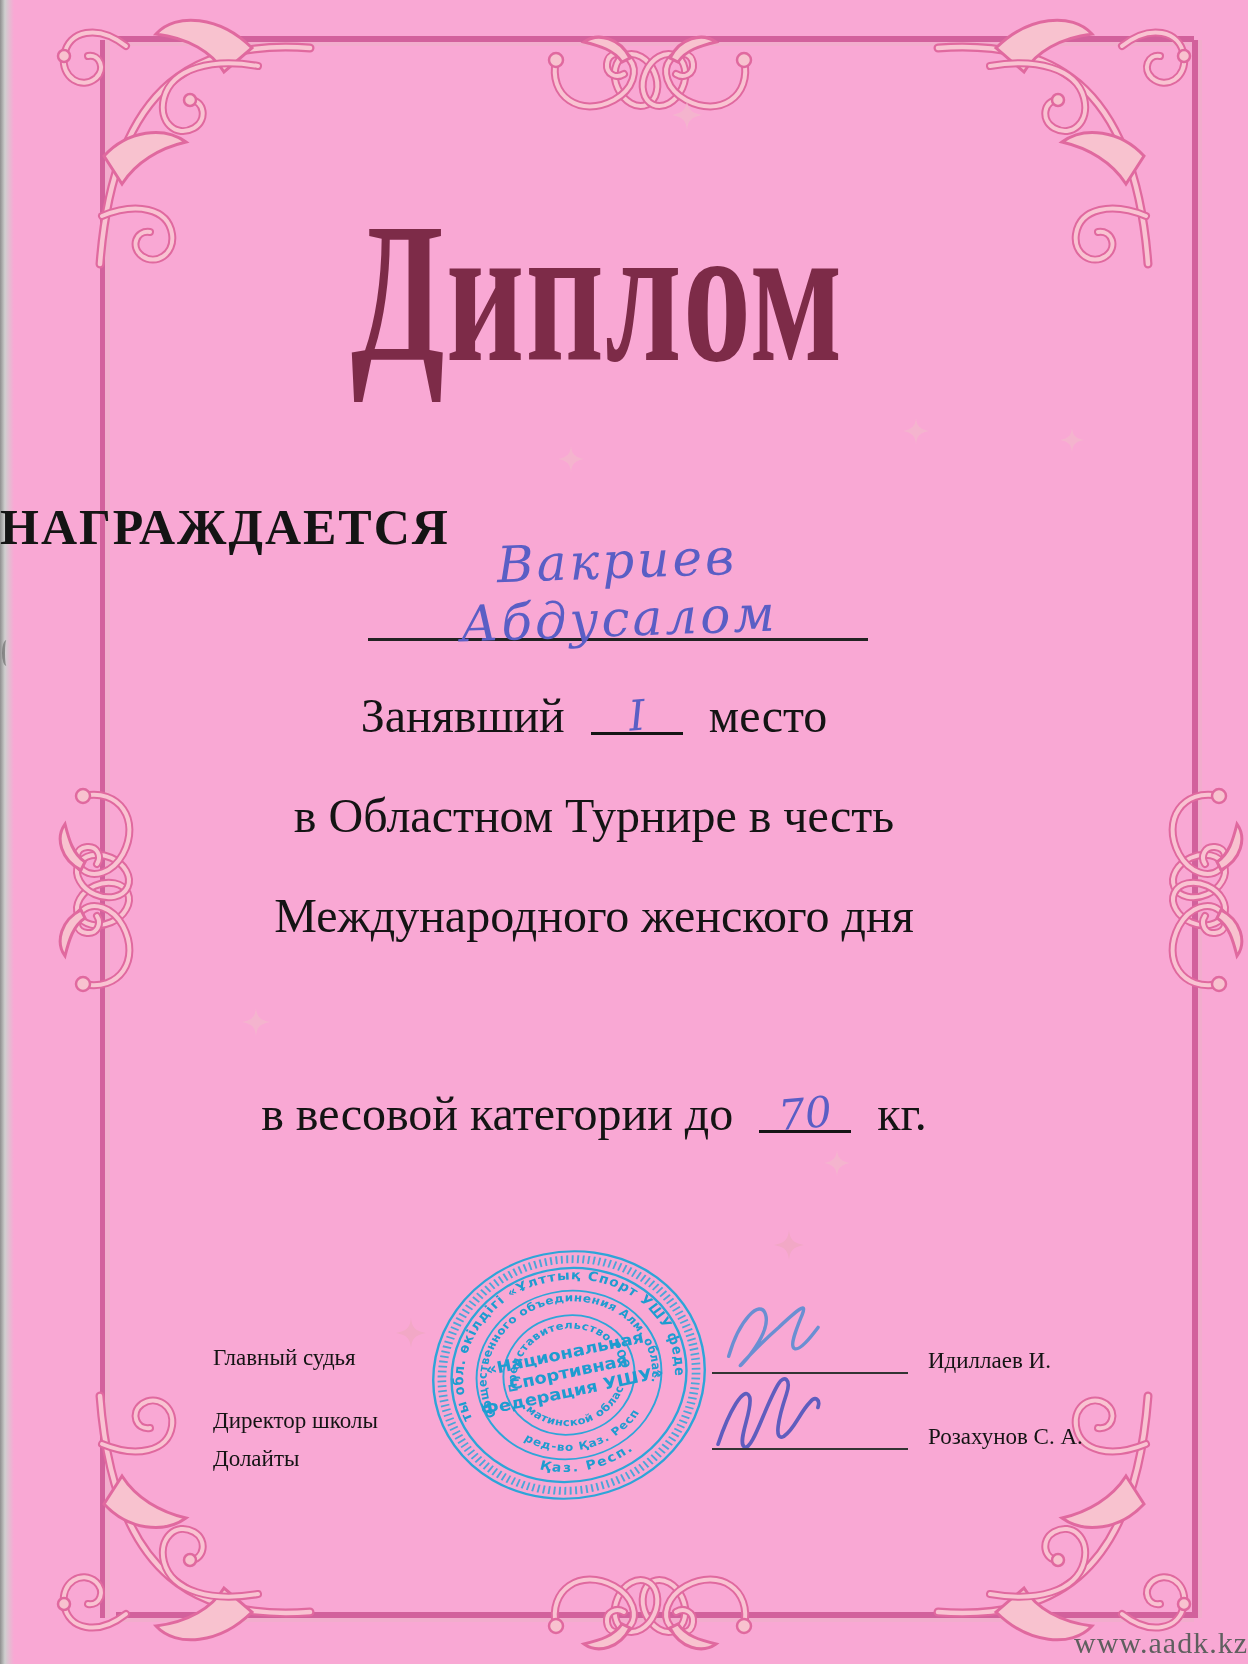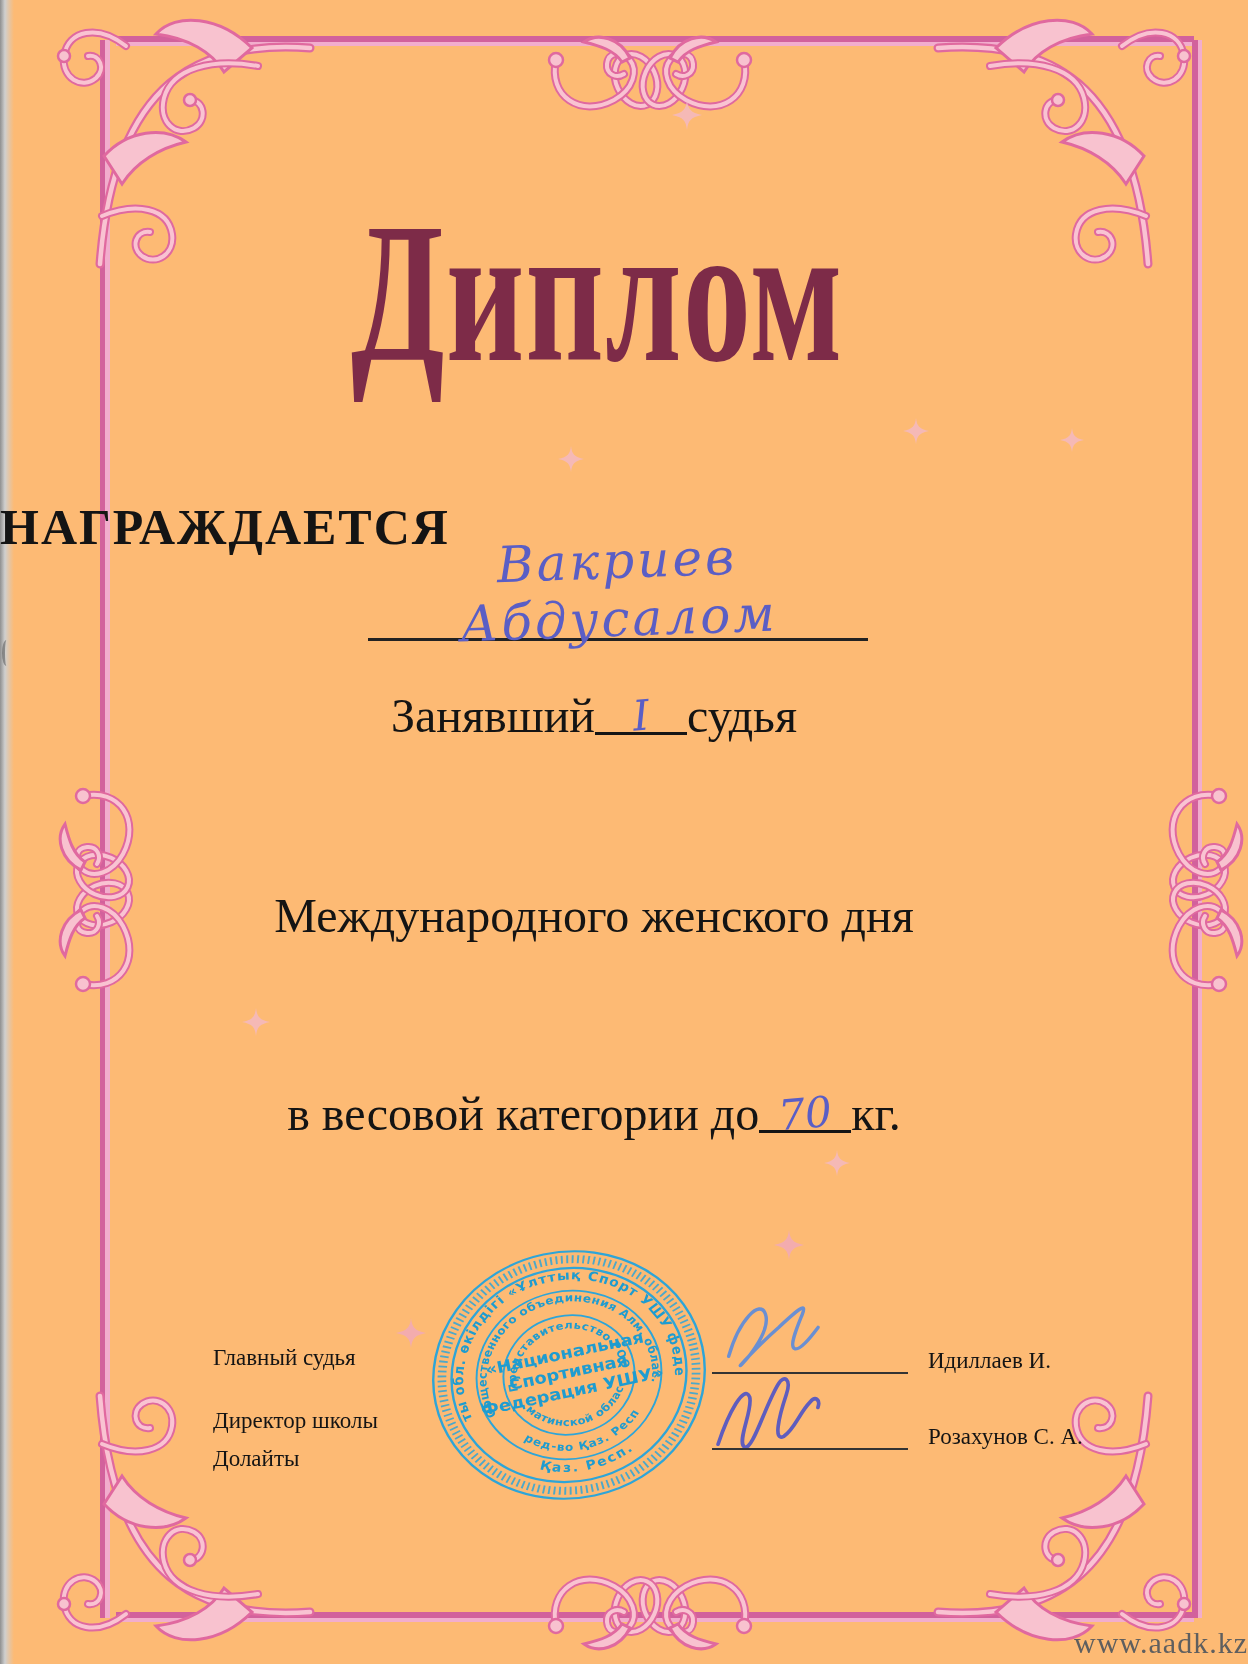--- a/index.html
+++ b/index.html
@@ -1,16 +1,16 @@
 <!DOCTYPE html>
 <html><head>
 <meta charset="utf-8">
 <style>
   html,body{margin:0;padding:0;background:#ffffff;}
-  .page{position:relative;width:1248px;height:1664px;background:#fdba74;overflow:hidden;
+  .page{position:relative;width:1248px;height:1664px;background:#f9a8d4;overflow:hidden;
         font-family:"Liberation Serif", serif;color:#141414;}
   
   .scan-strip{position:absolute;left:0;top:0;bottom:0;width:14px;
       background:linear-gradient(to right,#8f8f8f 0,#cfcfcf 35%,rgba(255,255,255,0) 100%);}
   .scan-mark{position:absolute;left:2px;top:640px;width:6px;height:26px;
       border-left:3px solid #6f6f6f;border-radius:50% 0 0 50%;opacity:.7;}
   
   .fl{position:absolute;background:linear-gradient(to bottom,#d2619c 0 55%,#f2adcd 55% 100%);}
   .fl.v{background:linear-gradient(to right,#d2619c 0 55%,#f2adcd 55% 100%);}
   .fl.top{left:116px;right:54px;top:36px;height:10px;}
@@ -24,21 +24,21 @@
   .title span{display:inline-block;font-size:200px;line-height:1.05;transform:scaleX(.68);
       letter-spacing:2px;}
   .award{position:absolute;left:0;right:60px;top:498px;text-align:left;
       font-size:50px;font-weight:bold;letter-spacing:2px;}
   .nameline{position:absolute;left:368px;top:562px;width:500px;height:76px;
       border-bottom:3px solid #222;}
   .hand{color:#5a5ec5;font-style:italic;font-family:"DejaVu Serif",serif;}
   .namehand{position:absolute;left:0;right:0;bottom:-10px;text-align:center;
       font-size:50px;letter-spacing:3px;transform:rotate(-2deg);}
   .lineflex{position:absolute;left:0;right:60px;display:flex;justify-content:center;
-      align-items:baseline;font-size:48px;}
+      align-items:baseline;font-size:48px;gap:26px;}
   .blank{position:relative;width:92px;height:10px;border-bottom:3.5px solid #151515;
       align-self:flex-end;margin-bottom:8px;}
   .blank .hv{position:absolute;left:50%;bottom:-8px;transform:translateX(-50%) rotate(-5deg);
       font-size:42px;color:#5a5ec5;font-style:italic;font-family:"DejaVu Serif",serif;}
   .bodyline{position:absolute;left:0;right:60px;text-align:center;font-size:48px;}
   .lbl{position:absolute;font-size:23px;}
   .sigline{position:absolute;width:196px;border-bottom:2.5px solid #333;height:0;}
   .sigsvg{position:absolute;}
   .stamp{position:absolute;left:424px;top:1244px;transform:rotate(-12deg);}
   .watermark{position:absolute;right:0;bottom:4px;font-size:30px;color:#5f5f5f;
@@ -159,23 +159,24 @@
 
   <div class="nameline">
     <div class="hand namehand">Вакриев Абдусалом</div>
   </div>
 
   <div class="lineflex" style="top:688px">
     <span>Занявший</span>
     <span class="blank">
       <span class="hv">I</span>
     </span>
-    <span>судья</span>
+    <span>место</span>
   </div>
 
+  <div class="bodyline" style="top:788px">в Областном Турнире в честь</div>
   <div class="bodyline" style="top:888px">Международного женского дня</div>
 
   <div class="lineflex" style="top:1086px">
     <span>в весовой категории до</span>
     <span class="blank">
       <span class="hv">70</span>
     </span>
     <span>кг.</span>
   </div>
 

